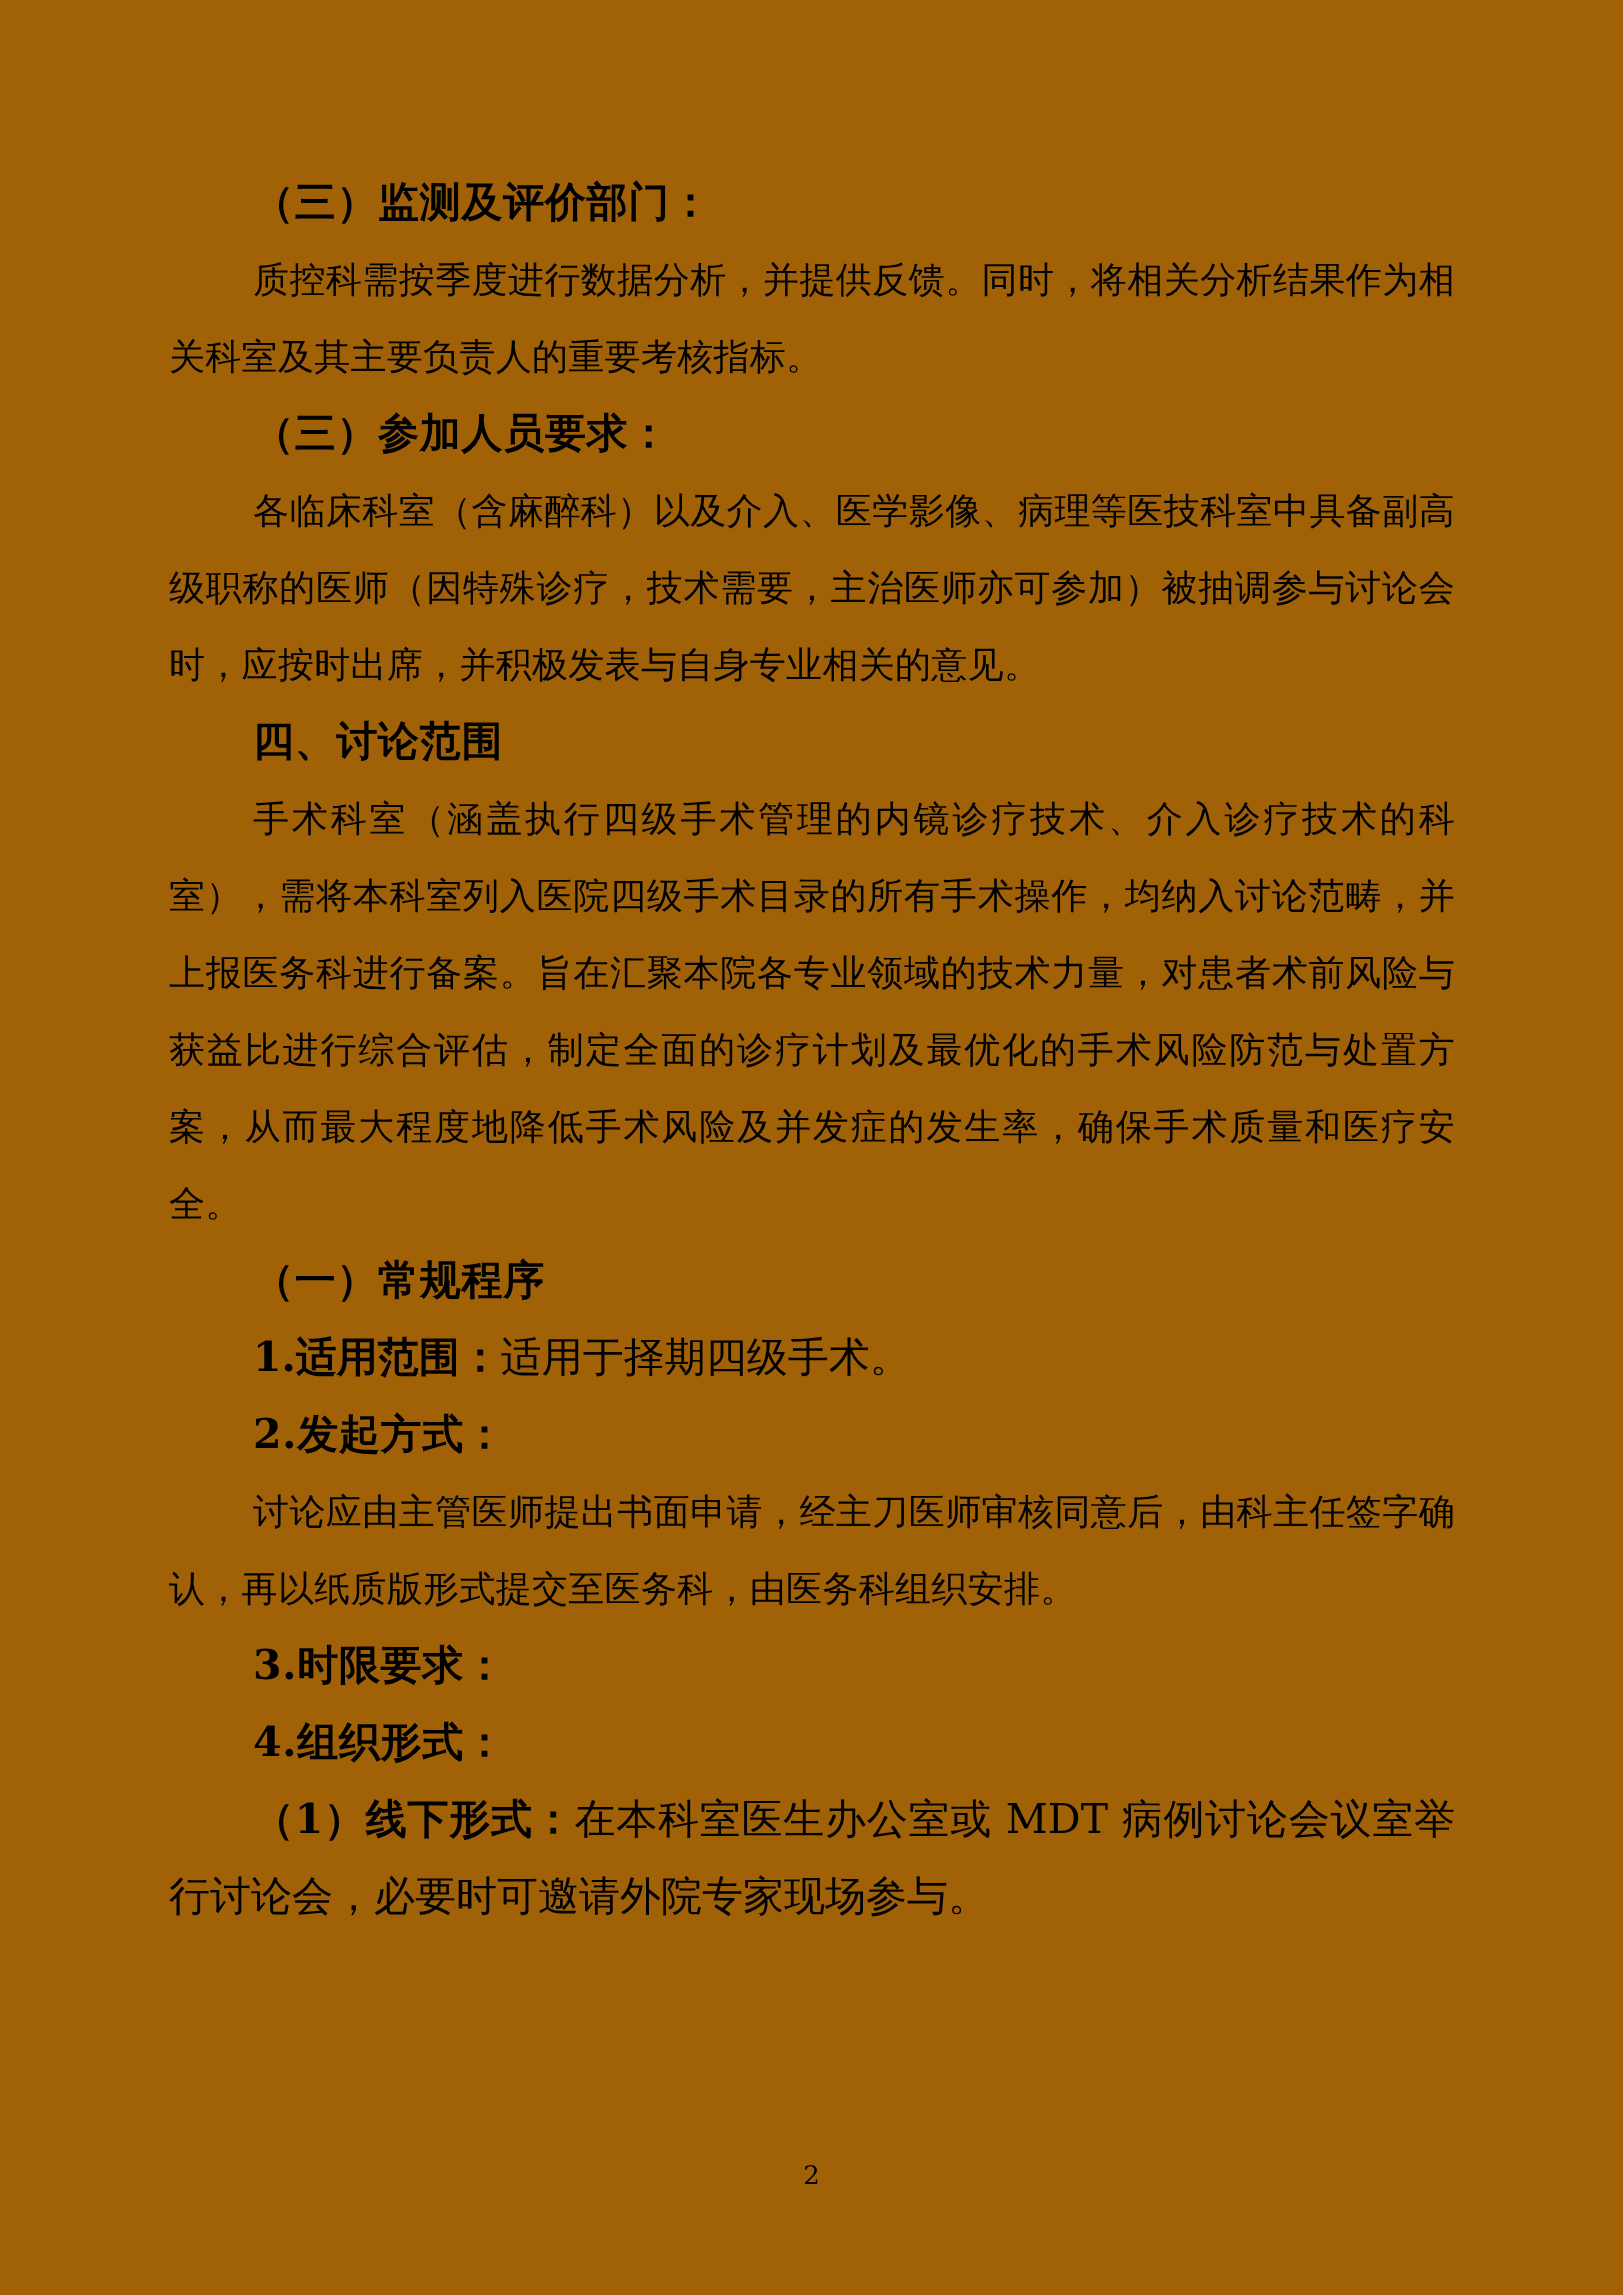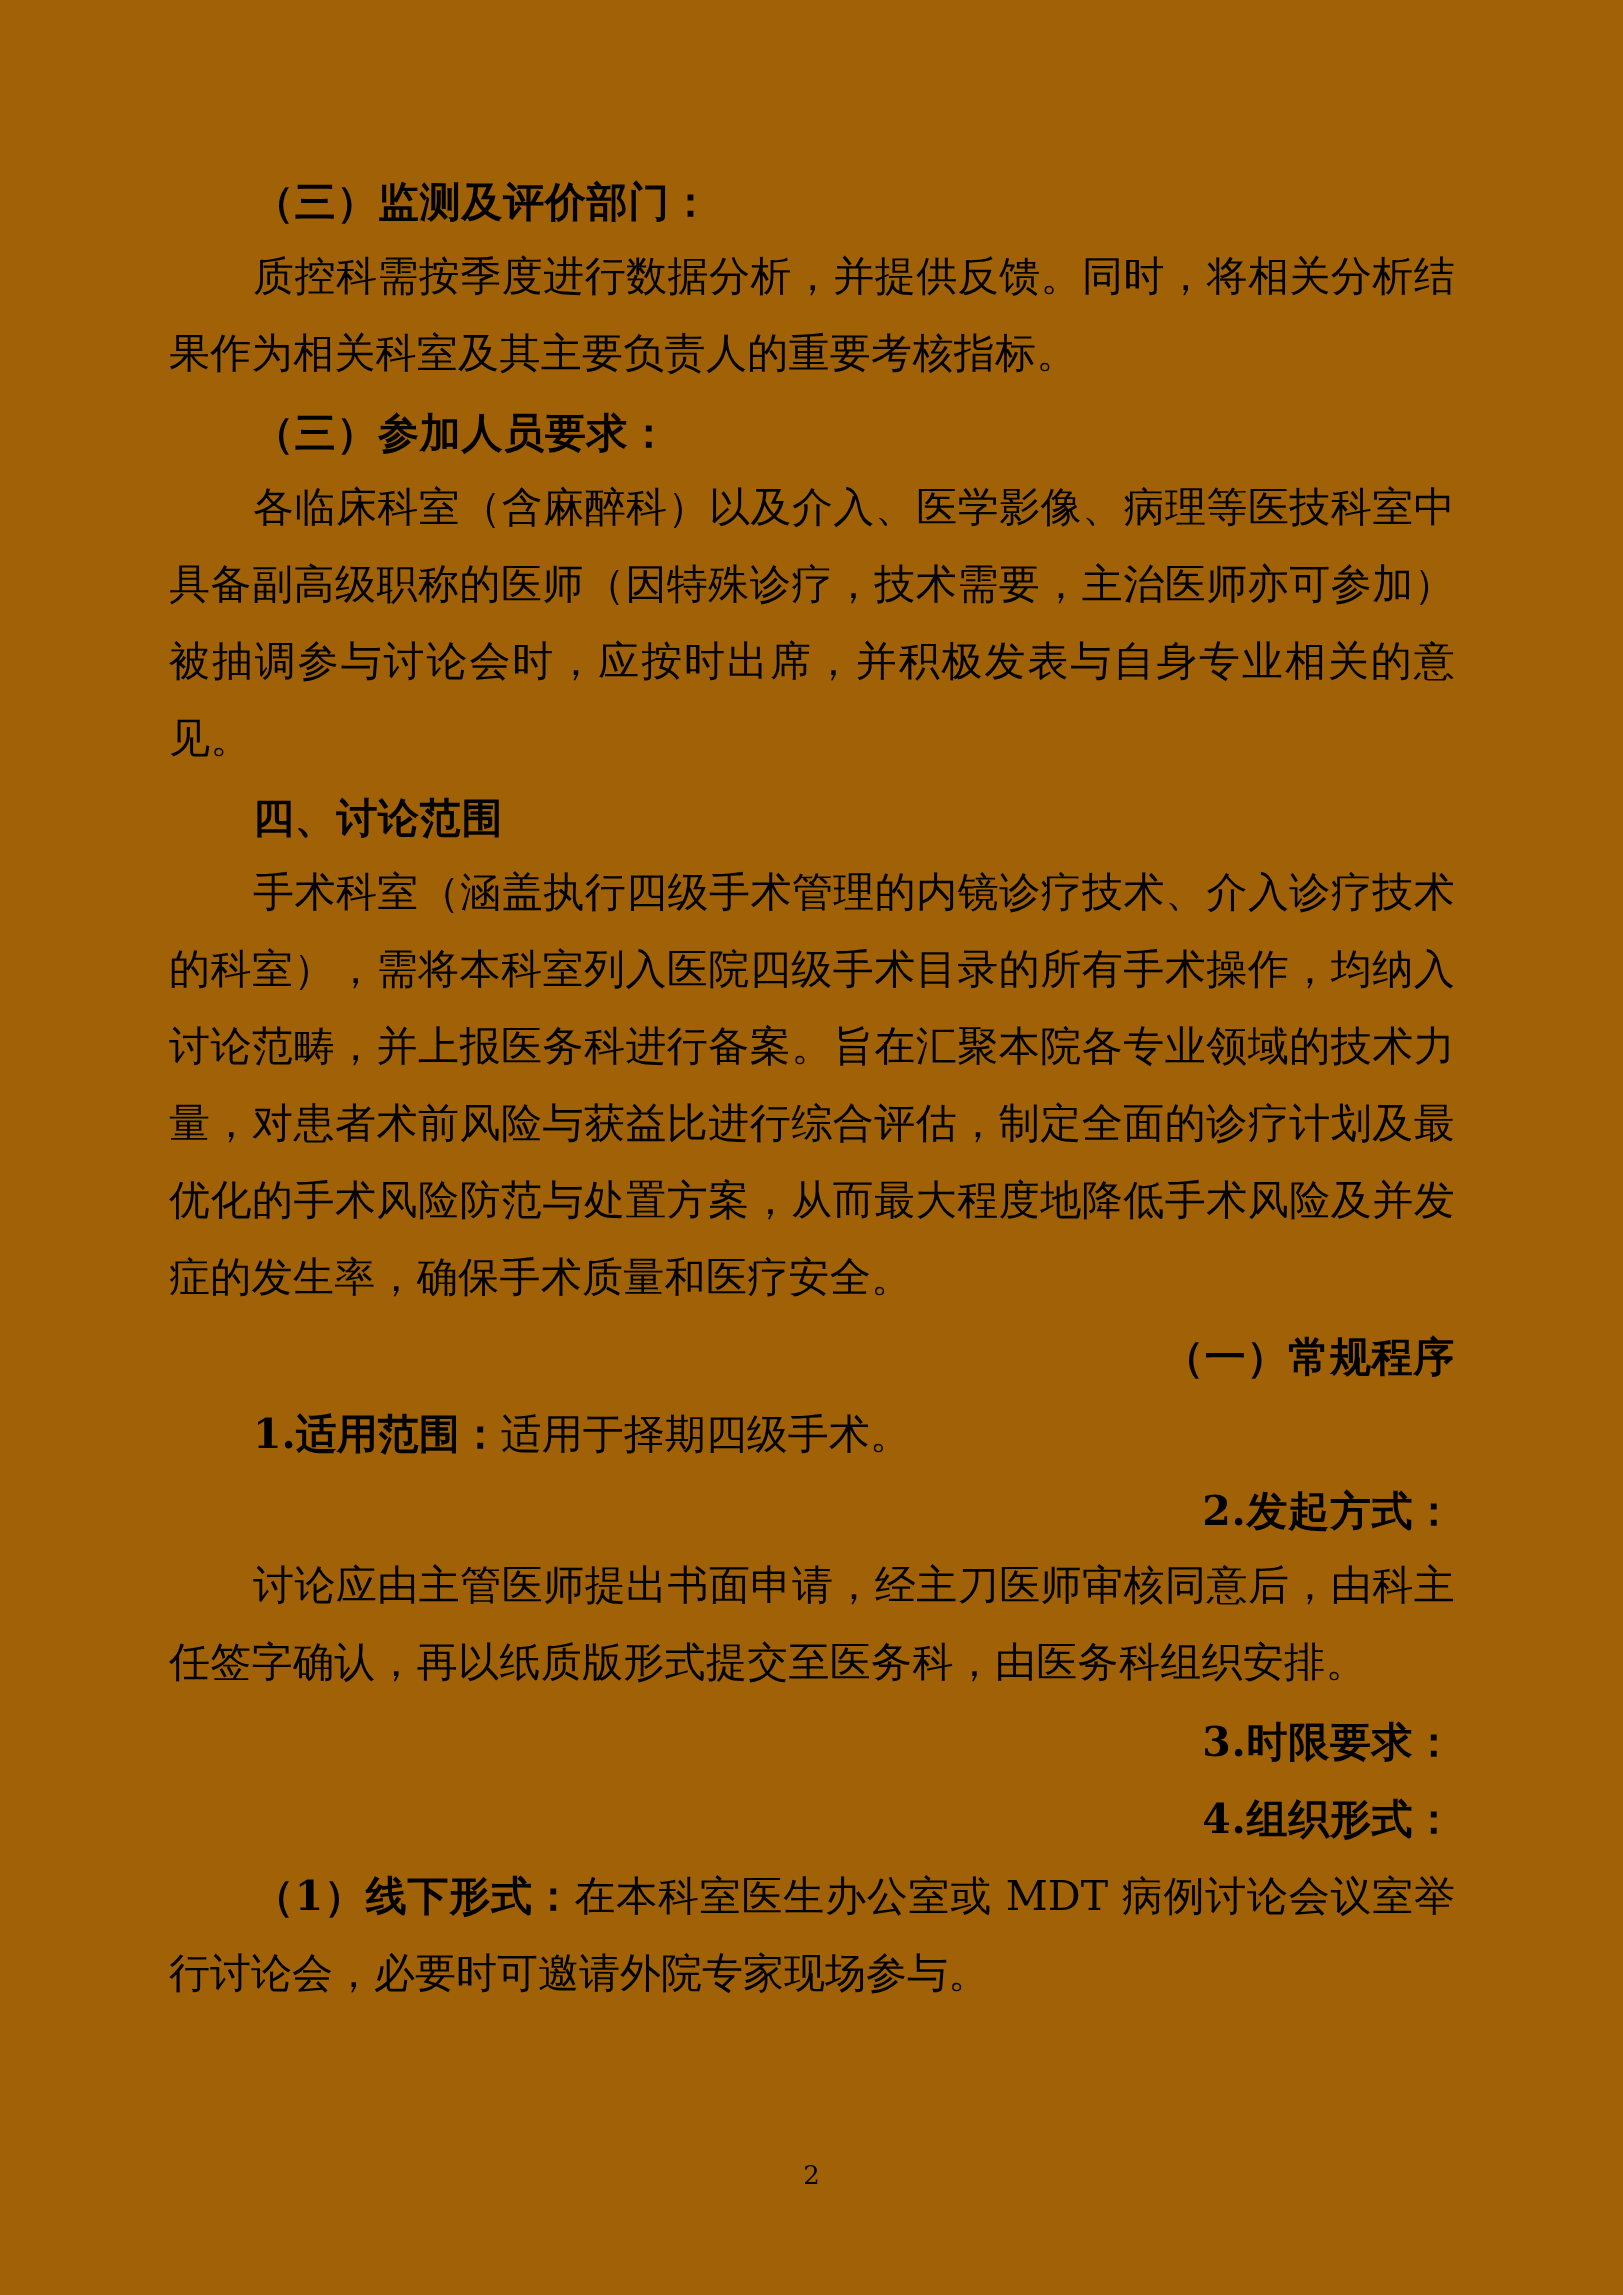--- a/index.html
+++ b/index.html
@@ -24,49 +24,47 @@
     background: #a16207;
   }
   .content {
     position: absolute;
     left: 169px;
     top: 164px;
     width: 1286px;
   }
   
   .p {
-    font-size: 41px;
+    font-size: 36px;
     line-height: 77px;
     text-align: justify;
     text-justify: inter-ideograph;
     text-align-last: left;
     letter-spacing: 0.3px;
     margin: 0;
     font-weight: 400;
-    font-family: Liberation Mono, monospace;
   }
   .indent {
     text-indent: 84px;
   }
   .heading {
     font-weight: 700;
     font-size: 41px;
     line-height: 77px;
     margin: 0;
     text-indent: 84px;
     letter-spacing: 0.7px;
   }
   .subheading {
     font-weight: 700;
     font-size: 41px;
     line-height: 77px;
     margin: 0;
     text-indent: 84px;
     letter-spacing: 0.7px;
-    text-align: right;
   }
   .runin {
     font-size: 41px;
     line-height: 77px;
     margin: 0;
     text-indent: 84px;
     text-align: justify;
     text-justify: inter-ideograph;
     text-align-last: left;
   }

